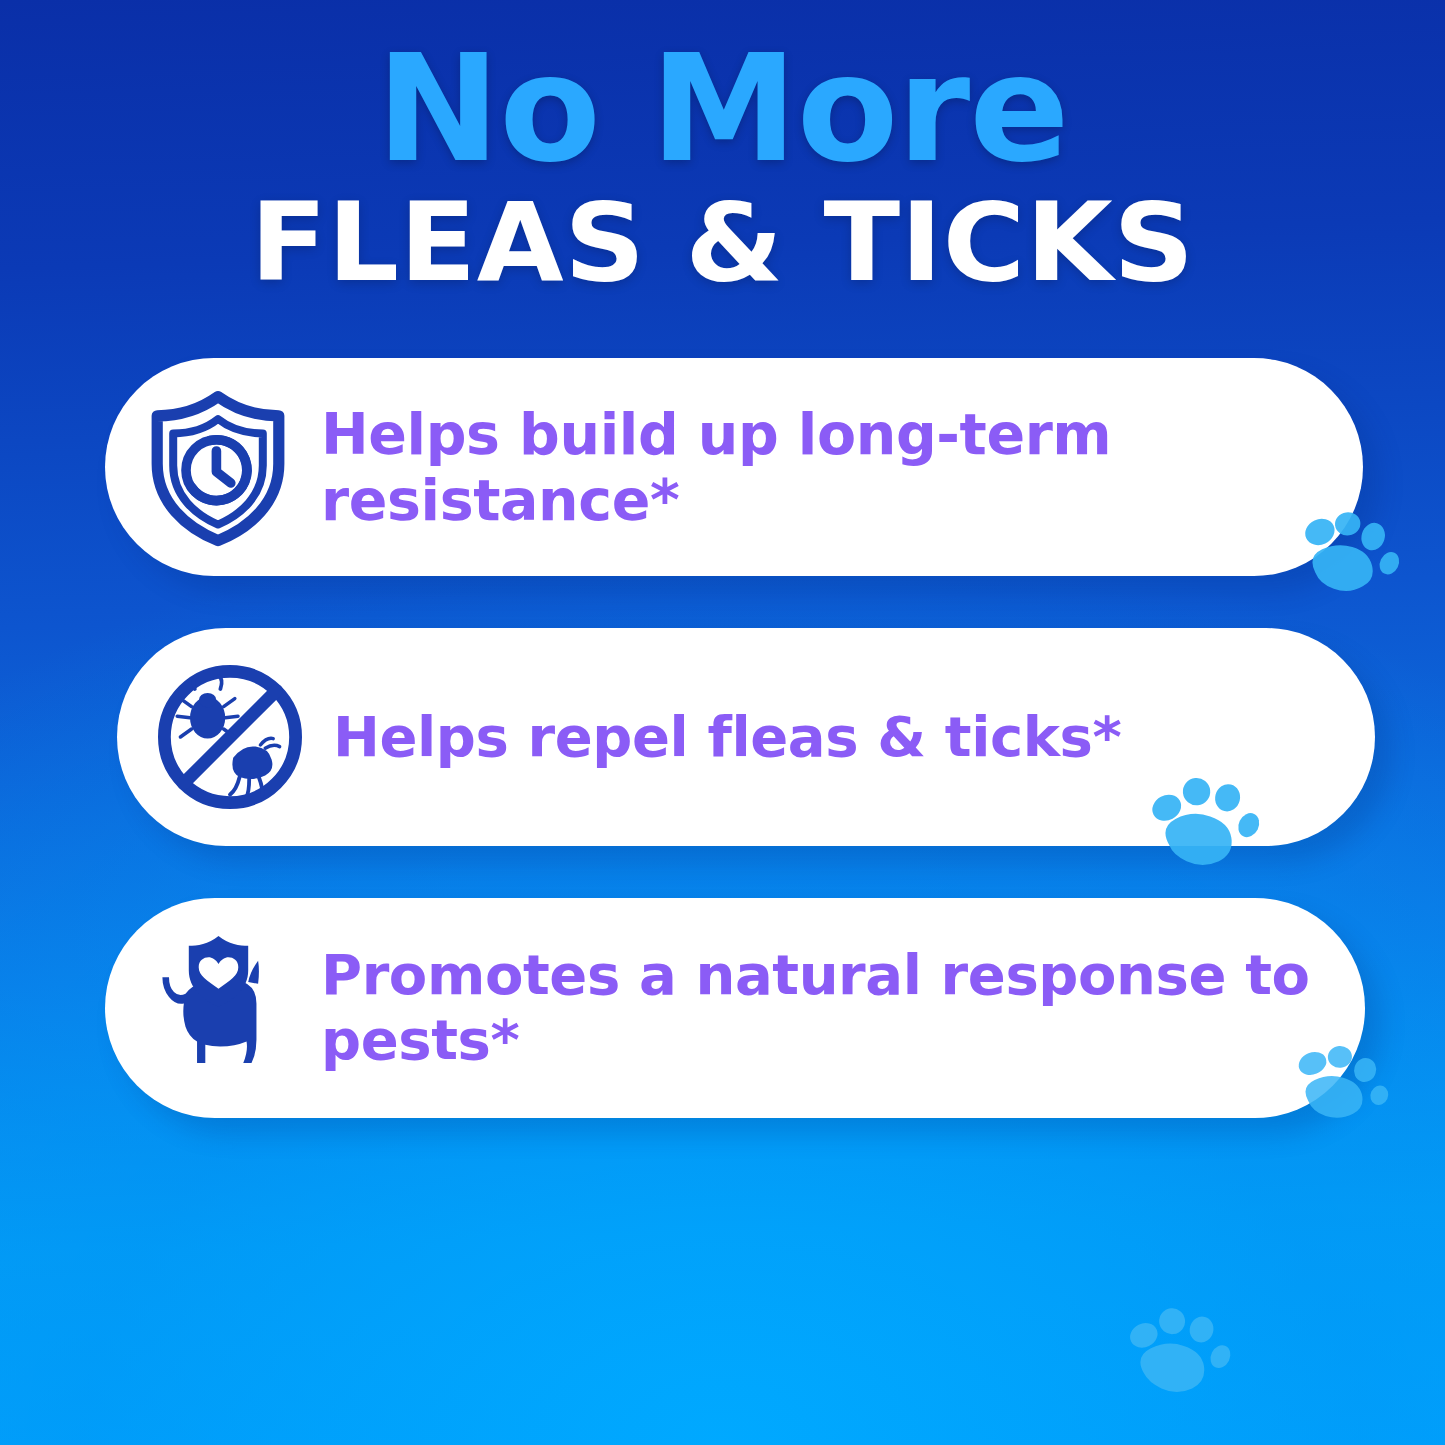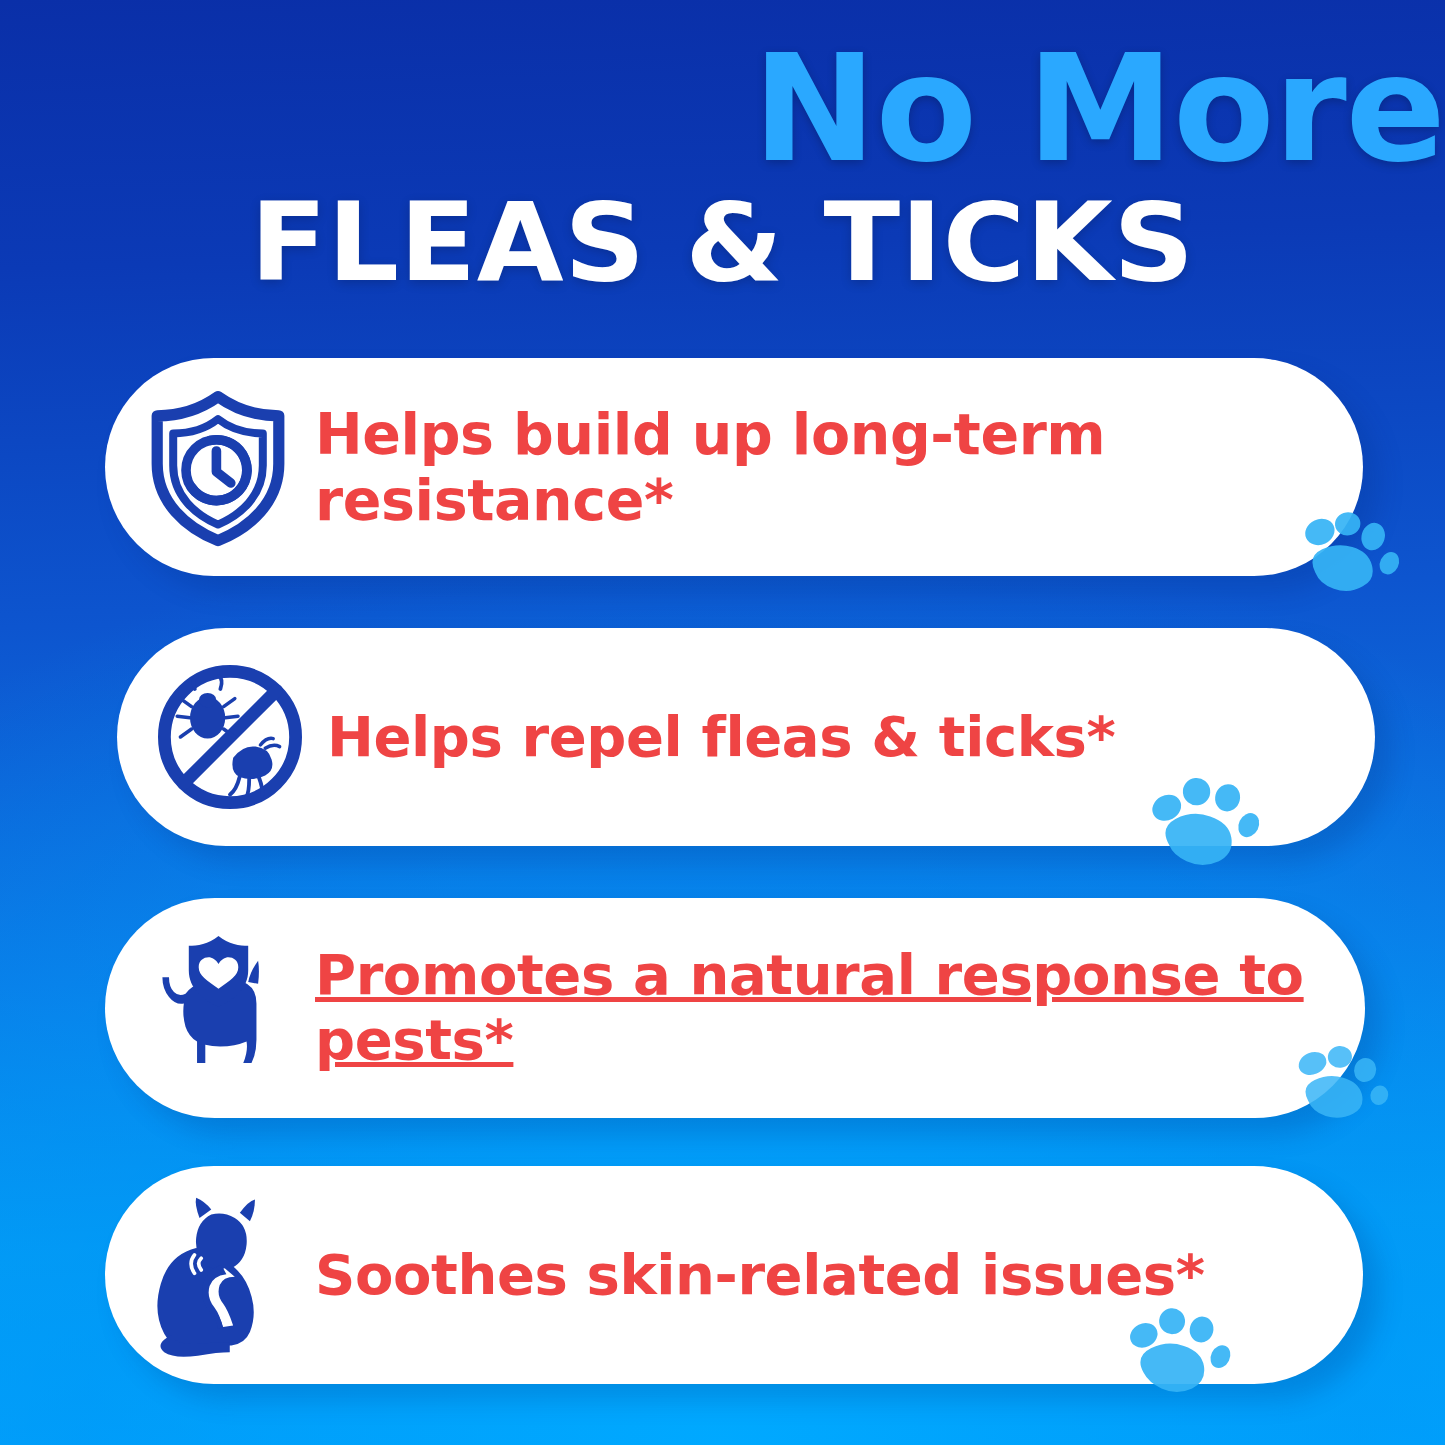--- a/index.html
+++ b/index.html
@@ -19,21 +19,20 @@
   
   .headline{
     position:absolute;left:0;right:0;top:34px;text-align:center;
     pointer-events:none;
   }
   .h-no-more{
     font-size:148px;line-height:1.02;font-weight:700;
     color:#2aa8ff;letter-spacing:-1px;
     text-shadow:0 3px 10px rgba(0,0,0,0.22);
     font-family:"DejaVu Sans", sans-serif;
-    text-align:right;
   }
   .h-fleas{
     margin-top:4px;
     font-size:108px;line-height:1.0;font-weight:700;
     color:#ffffff;letter-spacing:0.5px;
     text-shadow:0 3px 10px rgba(0,0,0,0.18);
     font-family:"DejaVu Sans", sans-serif;
     transform:scaleX(1.04);
   }
 
@@ -47,37 +46,37 @@
     box-sizing:border-box;
   }
   .card .icon-wrap{
     flex:0 0 auto;
     width:170px;height:170px;
     margin-left:28px;
     display:flex;align-items:center;justify-content:center;
   }
   .card .card-text{
     flex:1 1 auto;
-    color:#ef4444;
+    color:#8b5cf6;
     font-weight:700;
     font-size:57px;
     line-height:1.16;
     letter-spacing:-0.4px;
     font-family:"DejaVu Sans", sans-serif;
     padding-right:40px;
-    margin-left:12px;
+    margin-left:18px;
   }
 
   #card1{left:105px;top:358px;width:1258px;height:218px;}
   #card2{left:117px;top:628px;width:1258px;height:218px;}
   #card3{left:105px;top:898px;width:1260px;height:220px;}
   #card4{left:105px;top:1166px;width:1258px;height:218px;}
 
   #card2 .card-text, #card4 .card-text{font-size:56px;}
-  #card3 .card-text{font-size:56px;text-decoration:underline;}
+  #card3 .card-text{font-size:56px;}
 
   
   .paw{position:absolute;pointer-events:none;}
   .paw svg{display:block;}
   #paw1{left:1290px;top:503px;width:120px;height:110px;}
   #paw2{left:1140px;top:768px;width:128px;height:118px;}
   #paw3{left:1285px;top:1035px;width:112px;height:104px;}
   #paw4{left:1118px;top:1300px;width:120px;height:112px;}
 </style>
 </head>
@@ -143,49 +142,20 @@
           <path d="M74 21 q-5 7 -6 13 l6 1 q1 -8 0 -14 Z"></path>
         </g>
 
         <path d="M50 6 C44 11 37 12 32 12 L32 27 C32 38 41 45 50 49 C59 45 68 38 68 27 L68 12 C63 12 56 11 50 6 Z" fill="#1a3faf"></path>
         <path d="M50 38 C43 33 38 30 38 25 C38 21 41 19 44 19 C46 19 48.5 20.5 50 23 C51.5 20.5 54 19 56 19 C59 19 62 21 62 25 C62 30 57 33 50 38 Z" fill="#ffffff"></path>
       </svg>
     </div>
     <div class="card-text">Promotes a natural response to pests*</div>
   </div>
 
-  <div class="card" id="card4">
-    <div class="icon-wrap">
-      <svg viewBox="0 0 100 100" width="168" height="168" aria-hidden="true">
-        <g fill="#1a3faf">
-
-          <path d="M37 34 q-16 4 -21 21 q-5 17 2 30 q3 6 10 7 l30 0 q8 -1 11 -8 q4 -10 1 -21
-                   q-3 -12 -12 -19 q-9 -7 -21 -10 Z"></path>
-
-          <path d="M46 14 q-8 4 -9 14 q-1 10 6 16 q7 5 15 2 q8 -4 9 -14 q1 -11 -7 -16 q-7 -4 -14 -2 Z"></path>
-
-          <path d="M39 16 q-3 -8 -2 -12 q5 2 9 7 Z"></path>
-          <path d="M63 13 q5 -7 9 -8 q0 7 -3 13 Z"></path>
-
-          <path d="M22 86 q-10 5 -4 10 q6 4 20 2 q12 -2 19 -2 l0 -6 q-10 0 -20 1 q-11 1 -15 -5 Z"></path>
-
-          <path d="M54 46 q-8 2 -10 10 q-2 9 4 15 q3 3 5 10 l6 -1 q-3 -9 -6 -13 q-4 -5 -2 -11 q2 -5 9 -5 Z" fill="#ffffff"></path>
-          <path d="M52 44 q-9 3 -11 12 q-2 10 5 17 q3 3 4 9 l3 -0.5 q-2 -8 -5 -12 q-5 -6 -3 -13 q2 -6 10 -7 Z"></path>
-        </g>
-
-        <g stroke="#ffffff" stroke-width="2.2" fill="none" stroke-linecap="round">
-          <path d="M40 40 q-3 3 0 7"></path>
-          <path d="M36 38 q-4 5 0 11"></path>
-          <path d="M69 40 q3 3 0 7"></path>
-          <path d="M73 38 q4 5 0 11"></path>
-        </g>
-      </svg>
-    </div>
-    <div class="card-text">Soothes skin-related issues*</div>
-  </div>
 
   <div class="paw" id="paw1">
     <svg viewBox="0 0 100 95" width="120" height="110" aria-hidden="true">
       <g fill="#36b4f6" opacity="0.92">
         <ellipse cx="24" cy="25" rx="13" ry="11" transform="rotate(-25 24 25)"></ellipse>
         <ellipse cx="48" cy="18" rx="11" ry="10" transform="rotate(-8 48 18)"></ellipse>
         <ellipse cx="70" cy="29" rx="10" ry="12" transform="rotate(16 70 29)"></ellipse>
         <ellipse cx="84" cy="52" rx="8" ry="10" transform="rotate(26 84 52)"></ellipse>
         <path d="M20 60 q-7 -14 6 -20 q13 -6 26 -2 q14 4 17 16 q3 12 -8 18 q-12 7 -25 2 q-12 -4 -16 -14 Z"></path>
       </g>

